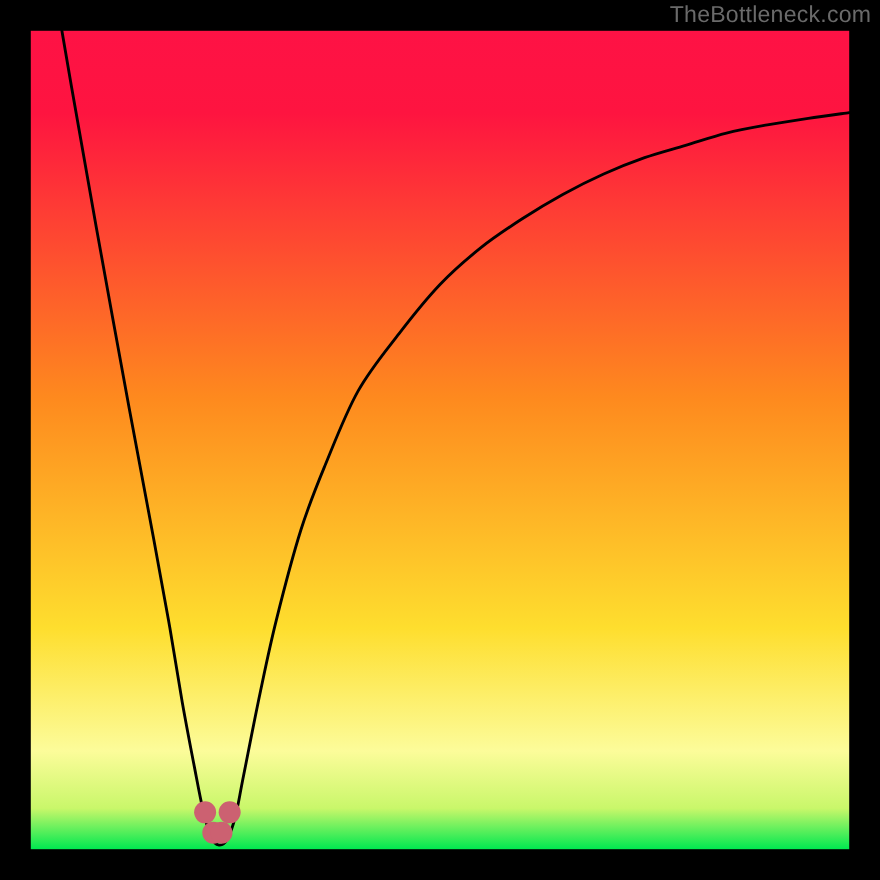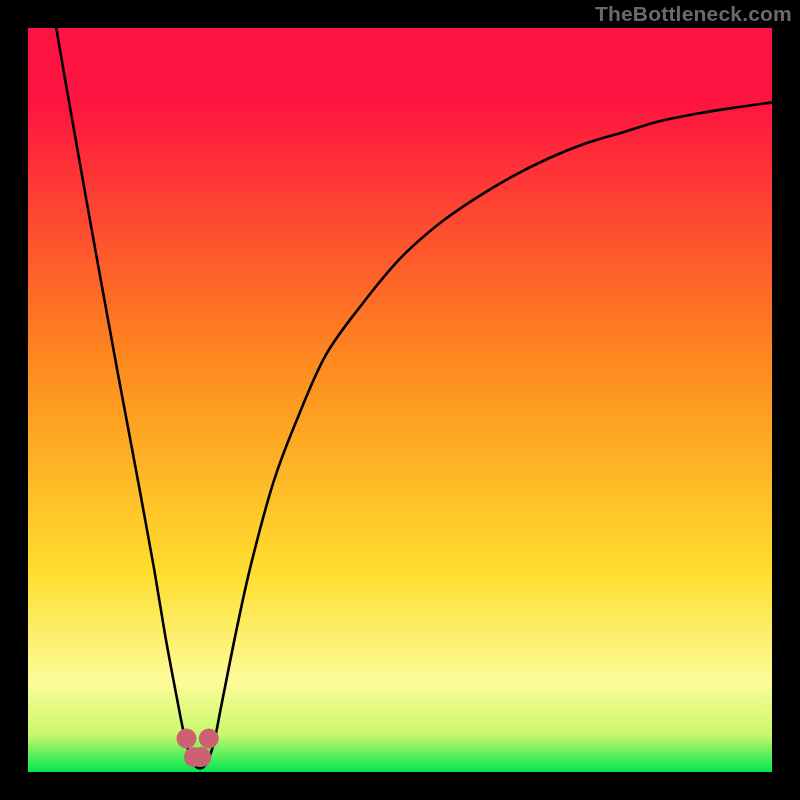--- a/index.html
+++ b/index.html
@@ -15,21 +15,21 @@
     width: 800px;
     height: 800px;
     background: #000;
   }
   .watermark {
     position: absolute;
     top: 2px;
     right: 8px;
     font-family: Arial, Helvetica, sans-serif;
     font-size: 21px;
-    font-weight: 700;
+    font-weight: 400;
     color: #6a6a6a;
     letter-spacing: 0.2px;
   }
   svg {
     display: block;
   }
 </style>
 </head>
 <body>
 

